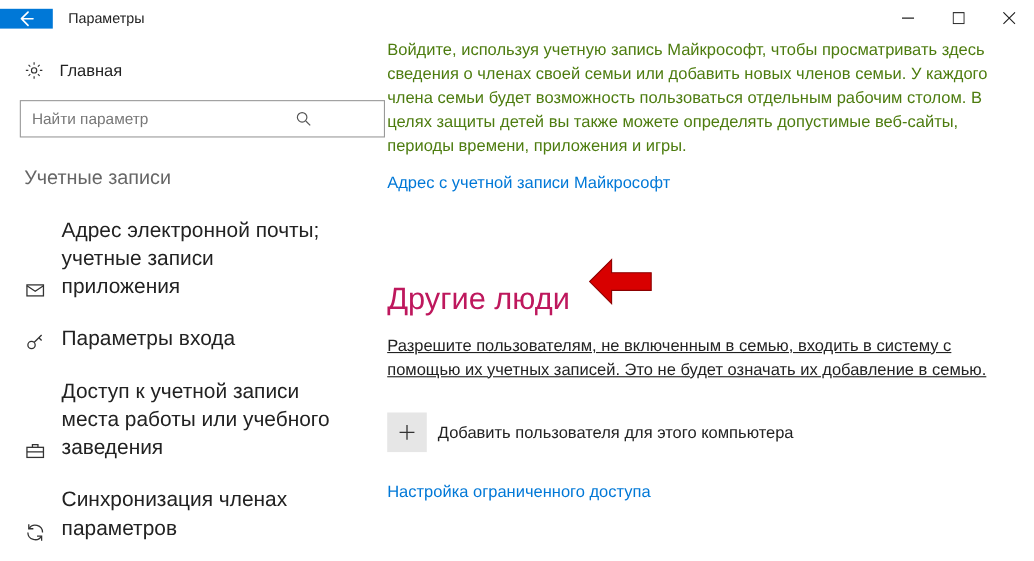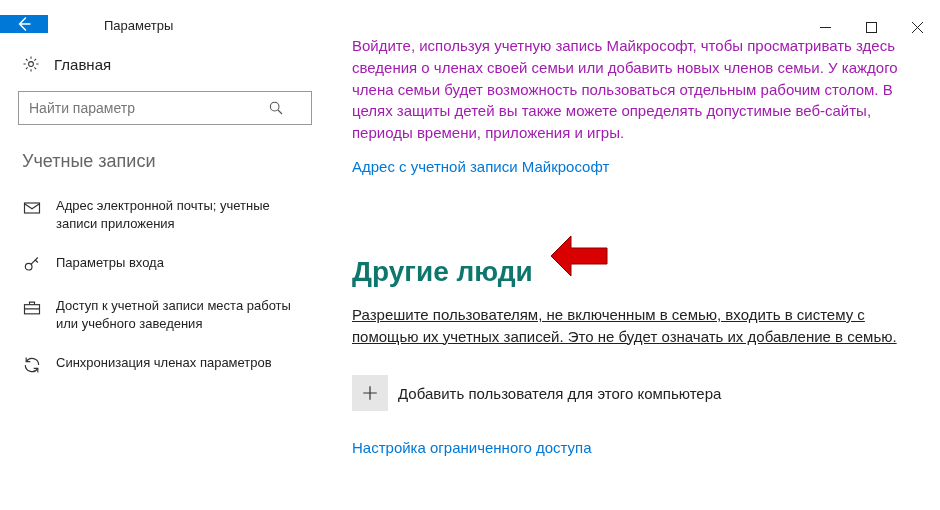--- a/index.html
+++ b/index.html
@@ -1,45 +1,45 @@
 <!DOCTYPE html>
 <html><head>
 <meta charset="utf-8">
 <style>
   * { box-sizing: border-box; margin: 0; padding: 0; }
   html, body { width: 940px; height: 510px; font-family: "Segoe UI", Tahoma, sans-serif; background: #fff; color: #222; overflow: hidden; }
-  .titlebar { height: 33px; display: flex; align-items: flex-end; border-bottom: none; gap: 42px; }
+  .titlebar { height: 33px; display: flex; align-items: center; border-bottom: none; }
   .back-btn { width: 48px; background: #0078d7; display: flex; align-items: center; justify-content: center; cursor: pointer; }
   .back-btn svg { width: 18px; height: 18px; }
   .title { flex: 1; display: flex; align-items: center; padding-left: 14px; font-size: 13px; color: #222; }
   .win-controls { display: flex; }
   .win-btn { width: 46px; display: flex; align-items: center; justify-content: center; cursor: pointer; }
   .win-btn svg { width: 11px; height: 11px; }
   .body { display: flex; height: calc(510px - 33px); }
   .sidebar { width: 330px; padding: 22px 18px 0 18px; position: relative; }
   .home-row { display: flex; align-items: center; gap: 14px; margin-bottom: 18px; cursor: pointer; padding-left: 4px; }
   .home-row .gear { width: 18px; height: 18px; }
   .home-row span { font-size: 15px; }
   .search-wrap { position: relative; margin-bottom: 26px; }
-  .search-input { width: 294px; height: 34px; border: 1px solid #999; padding: 0 36px 0 10px; font-size: 14px; color: #be185d; outline: none; }
+  .search-input { width: 332px; height: 34px; border: 1px solid #999; padding: 0 36px 0 10px; font-size: 14px; color: #be185d; outline: none; }
   .search-input::placeholder { color: #777; }
   .search-icon { position: absolute; right: 28px; top: 50%; transform: translateY(-50%); width: 16px; height: 16px; pointer-events: none; }
   .section-label { font-size: 18px; color: #666; margin-bottom: 14px; padding-left: 4px; }
   .nav { list-style: none; }
-  .nav li { display: flex; align-items: flex-start; gap: 14px; padding: 11px 4px 11px 4px; cursor: pointer; font-size: 13px; line-height: 1.35; position: relative; }
+  .nav li { display: flex; align-items: flex-end; gap: 14px; padding: 11px 4px 11px 4px; cursor: pointer; font-size: 19px; line-height: 1.35; position: relative; }
   .nav li .ico { width: 20px; height: 20px; flex-shrink: 0; margin-top: 1px; display: flex; align-items: center; justify-content: center; }
   .nav li.active { color: #0078d7; }
   .nav li.active::before { content: ""; position: absolute; left: -18px; top: 6px; bottom: 6px; width: 4px; background: #0078d7; }
   .nav li.active .ico svg path, .nav li.active .ico svg circle, .nav li.active .ico svg rect { stroke: #0078d7; }
   .nav li .label { flex: 1; max-width: 250px; }
   .content { flex: 1; padding: 0 30px 0 22px; overflow: hidden; }
-  .para { font-size: 15px; line-height: 1.45; color: #a21caf; margin-top: 2px; }
+  .para { font-size: 15px; line-height: 1.45; color: #4d7c0f; margin-top: 2px; }
   .link { color: #0078d7; font-size: 15px; margin-top: 14px; cursor: pointer; display: inline-block; }
   .section-title-row { display: flex; align-items: center; gap: 16px; margin-top: 48px; }
-  .section-title { font-size: 28px; font-weight: 700; color: #0f766e; margin-top: 32px; }
+  .section-title { font-size: 28px; font-weight: 400; color: #be185d; margin-top: 32px; }
   .arrow-annot { width: 60px; height: 44px; }
   .para2 { font-size: 15px; line-height: 1.45; color: #222; margin-top: 16px; text-decoration: underline; }
   .add-row { display: flex; align-items: center; gap: 10px; margin-top: 28px; cursor: pointer; }
   .add-box { width: 36px; height: 36px; background: #e6e6e6; display: flex; align-items: center; justify-content: center; }
   .add-box svg { width: 18px; height: 18px; }
   .add-label { font-size: 15px; }
   .link2 { color: #0078d7; font-size: 15px; margin-top: 28px; cursor: pointer; display: inline-block; }
 </style>
 </head>
 <body>

